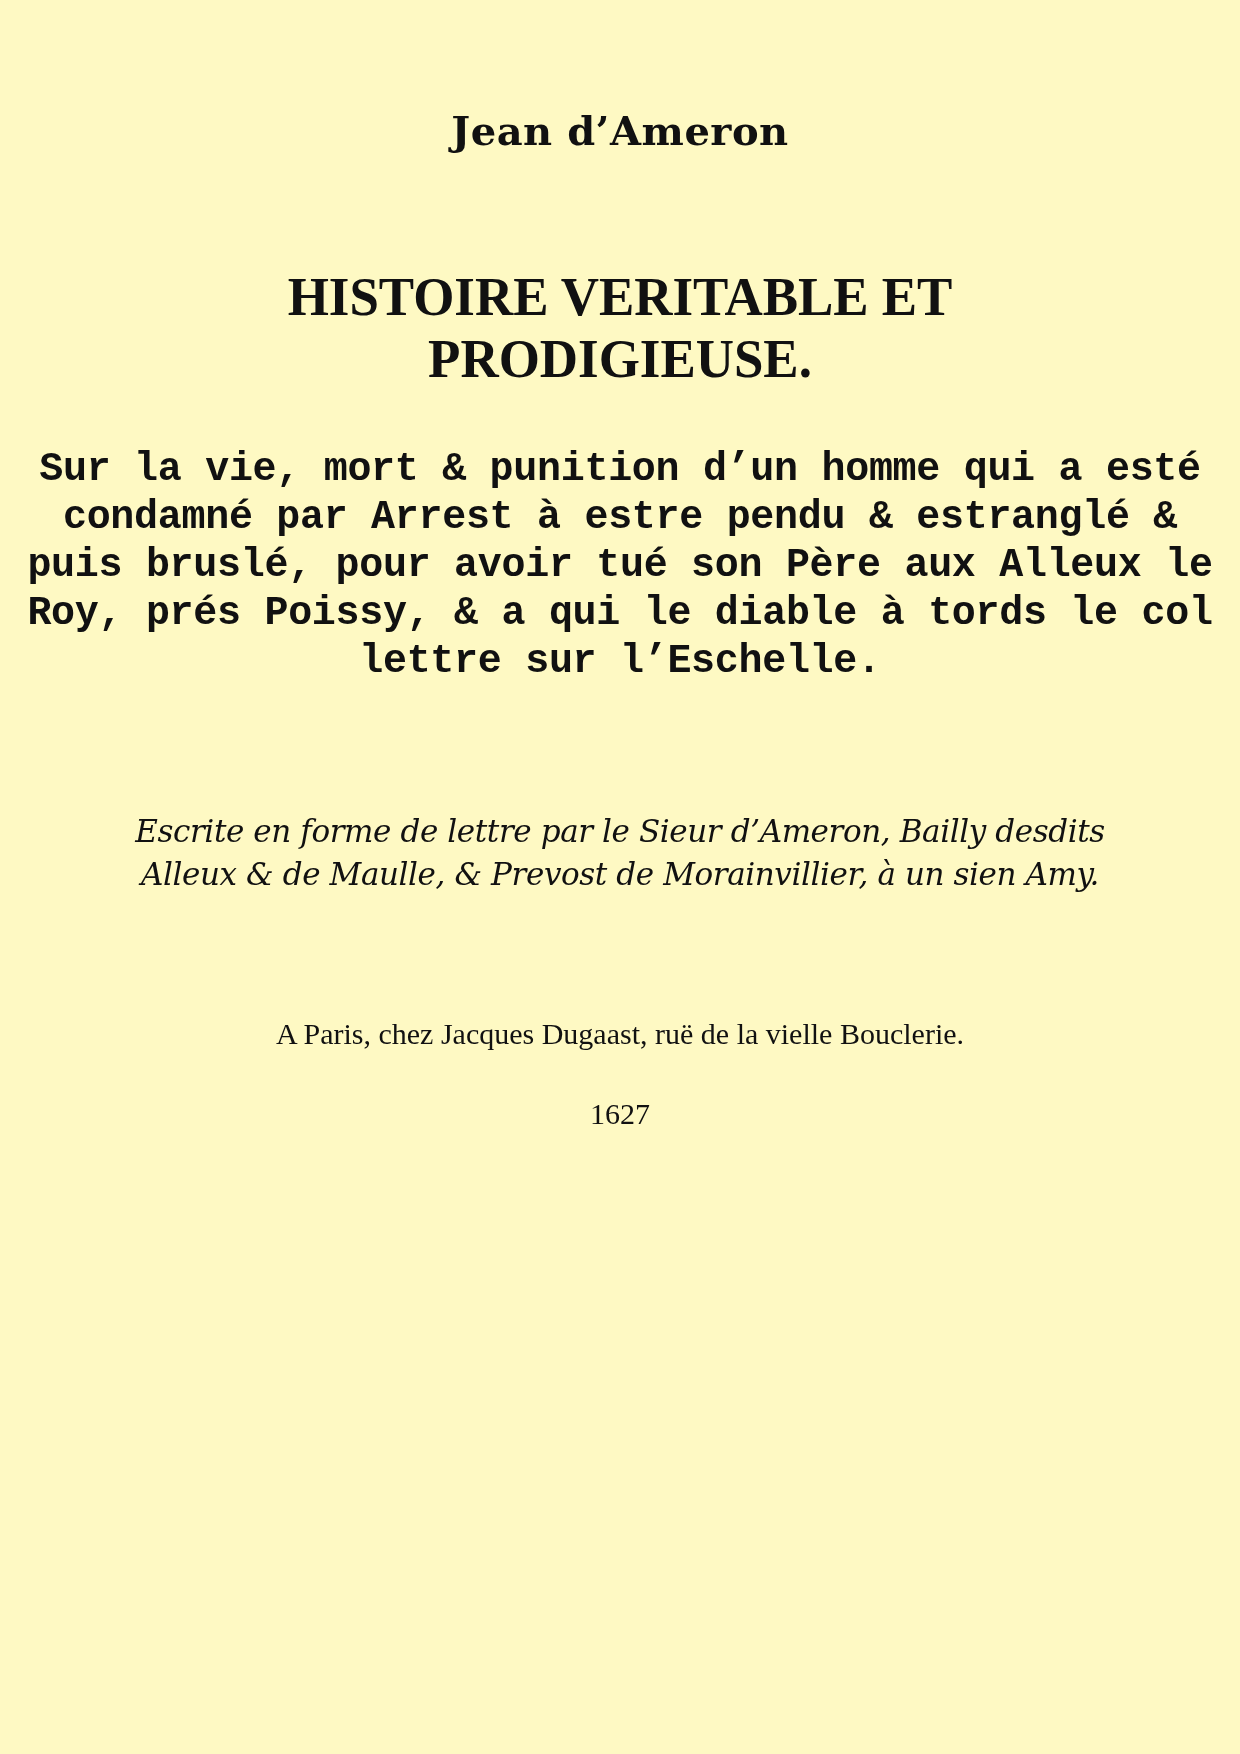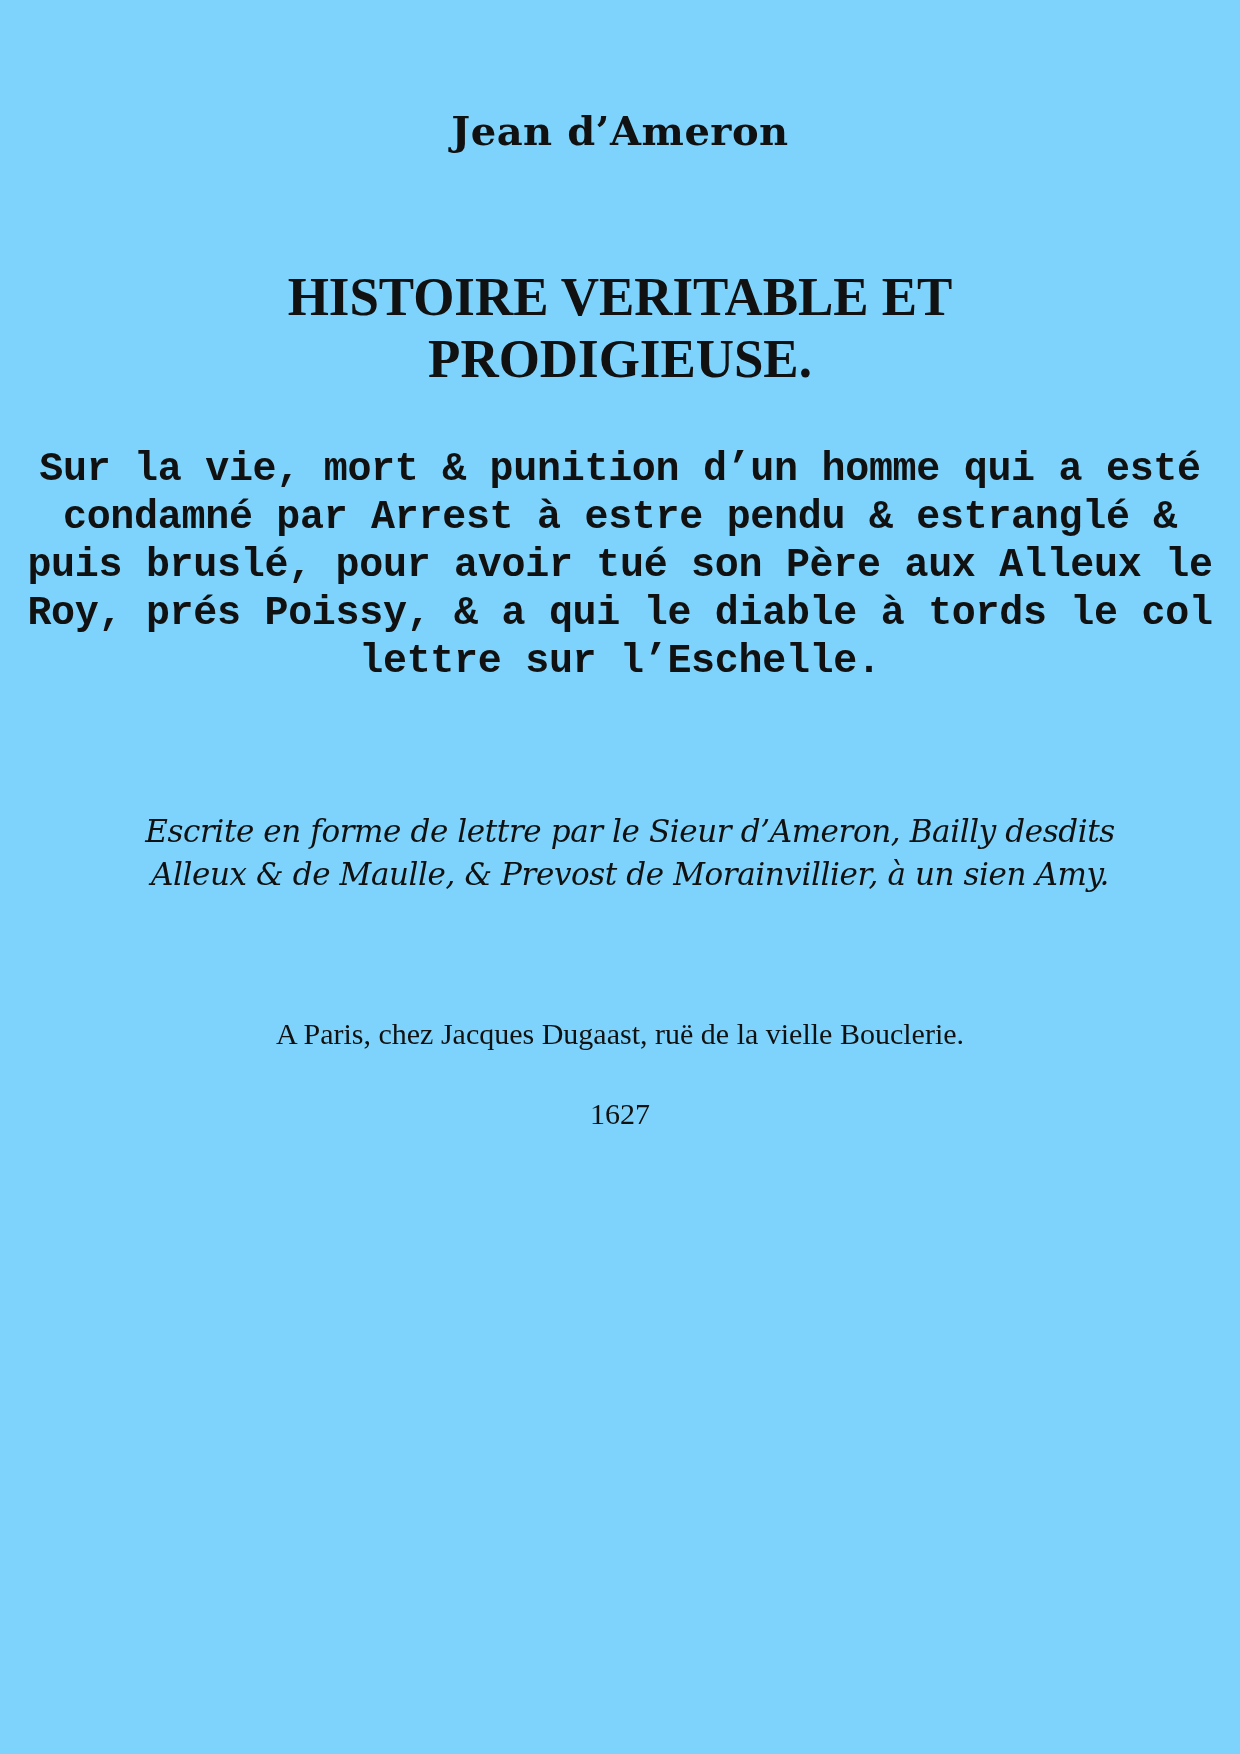--- a/index.html
+++ b/index.html
@@ -14,21 +14,21 @@
       overflow: hidden;
       color: #111111;
       font-family: "DejaVu Serif", "Liberation Serif", serif;
     }
     .page {
       position: absolute;
       left: 0;
       top: 0;
       width: 1240px;
       height: 1754px;
-      background: #7dd3fc;
+      background: #fef9c3;
     }
     .block {
       position: absolute;
       left: 0;
       width: 1240px;
       text-align: center;
       margin: 0;
     }
     .author {
       top: 106px;
@@ -53,21 +53,21 @@
       left: 20px;
       width: 1200px;
       font-family: Liberation Mono, monospace;
       font-weight: bold;
       font-size: 40px;
       line-height: 48px;
       letter-spacing: -0.3px;
     }
     .dedication {
       top: 810px;
-      left: 40px;
+      left: 30px;
       width: 1180px;
       font-family: "DejaVu Serif", "Liberation Serif", serif;
       font-style: italic;
       font-size: 31px;
       line-height: 43px;
       letter-spacing: -0.4px;
     }
     .imprint {
       top: 1015px;
       font-family: "Liberation Serif", "DejaVu Serif", serif;

